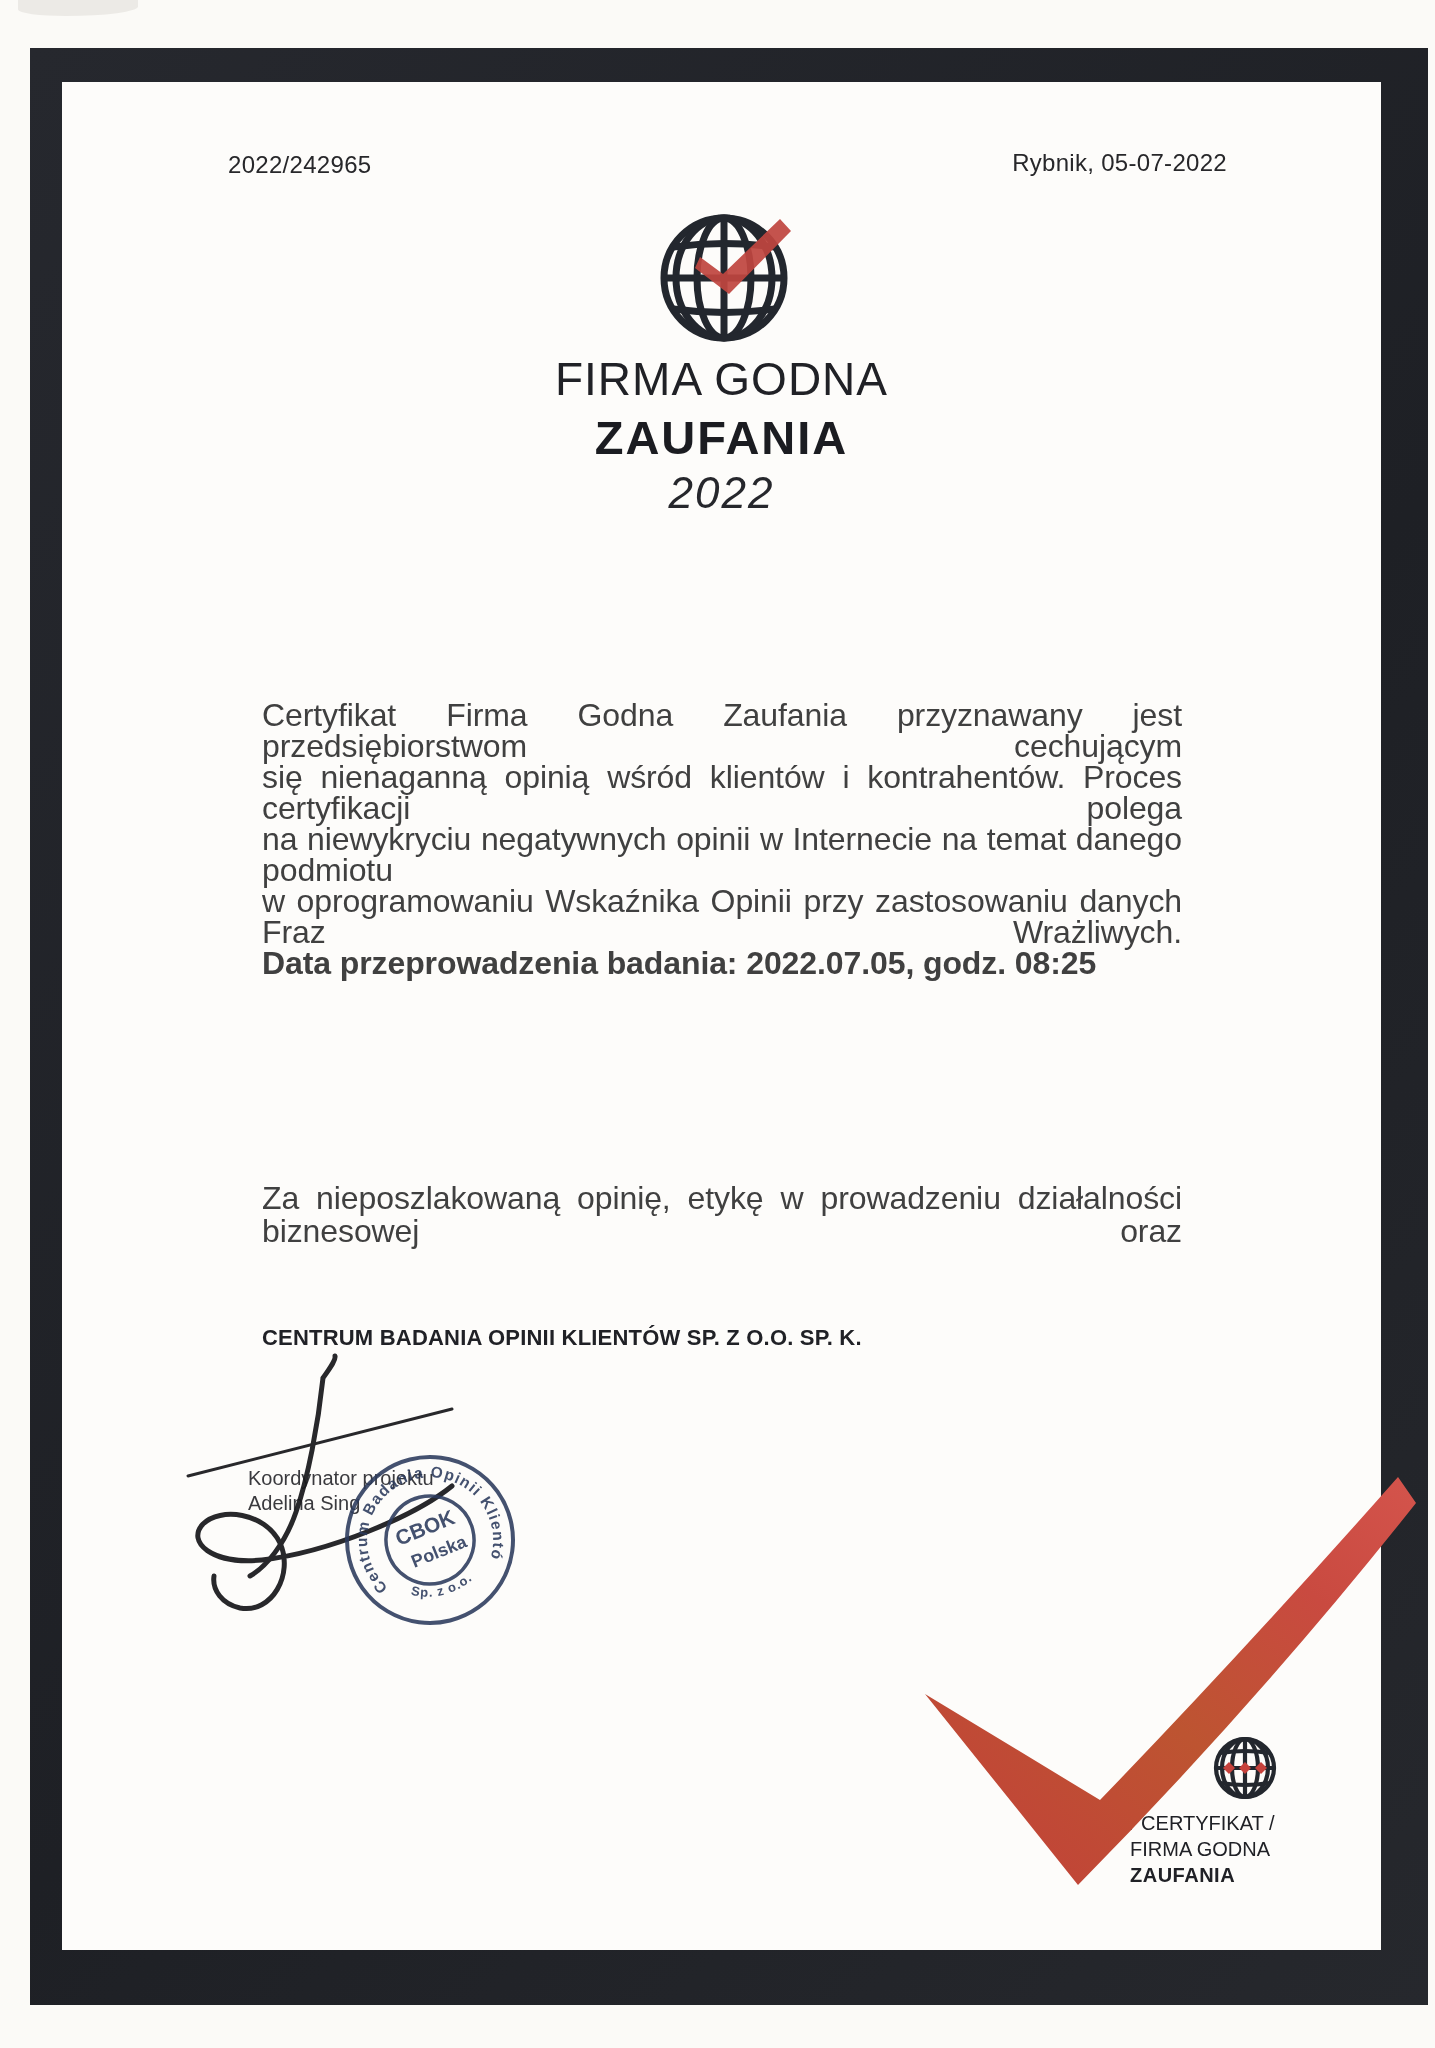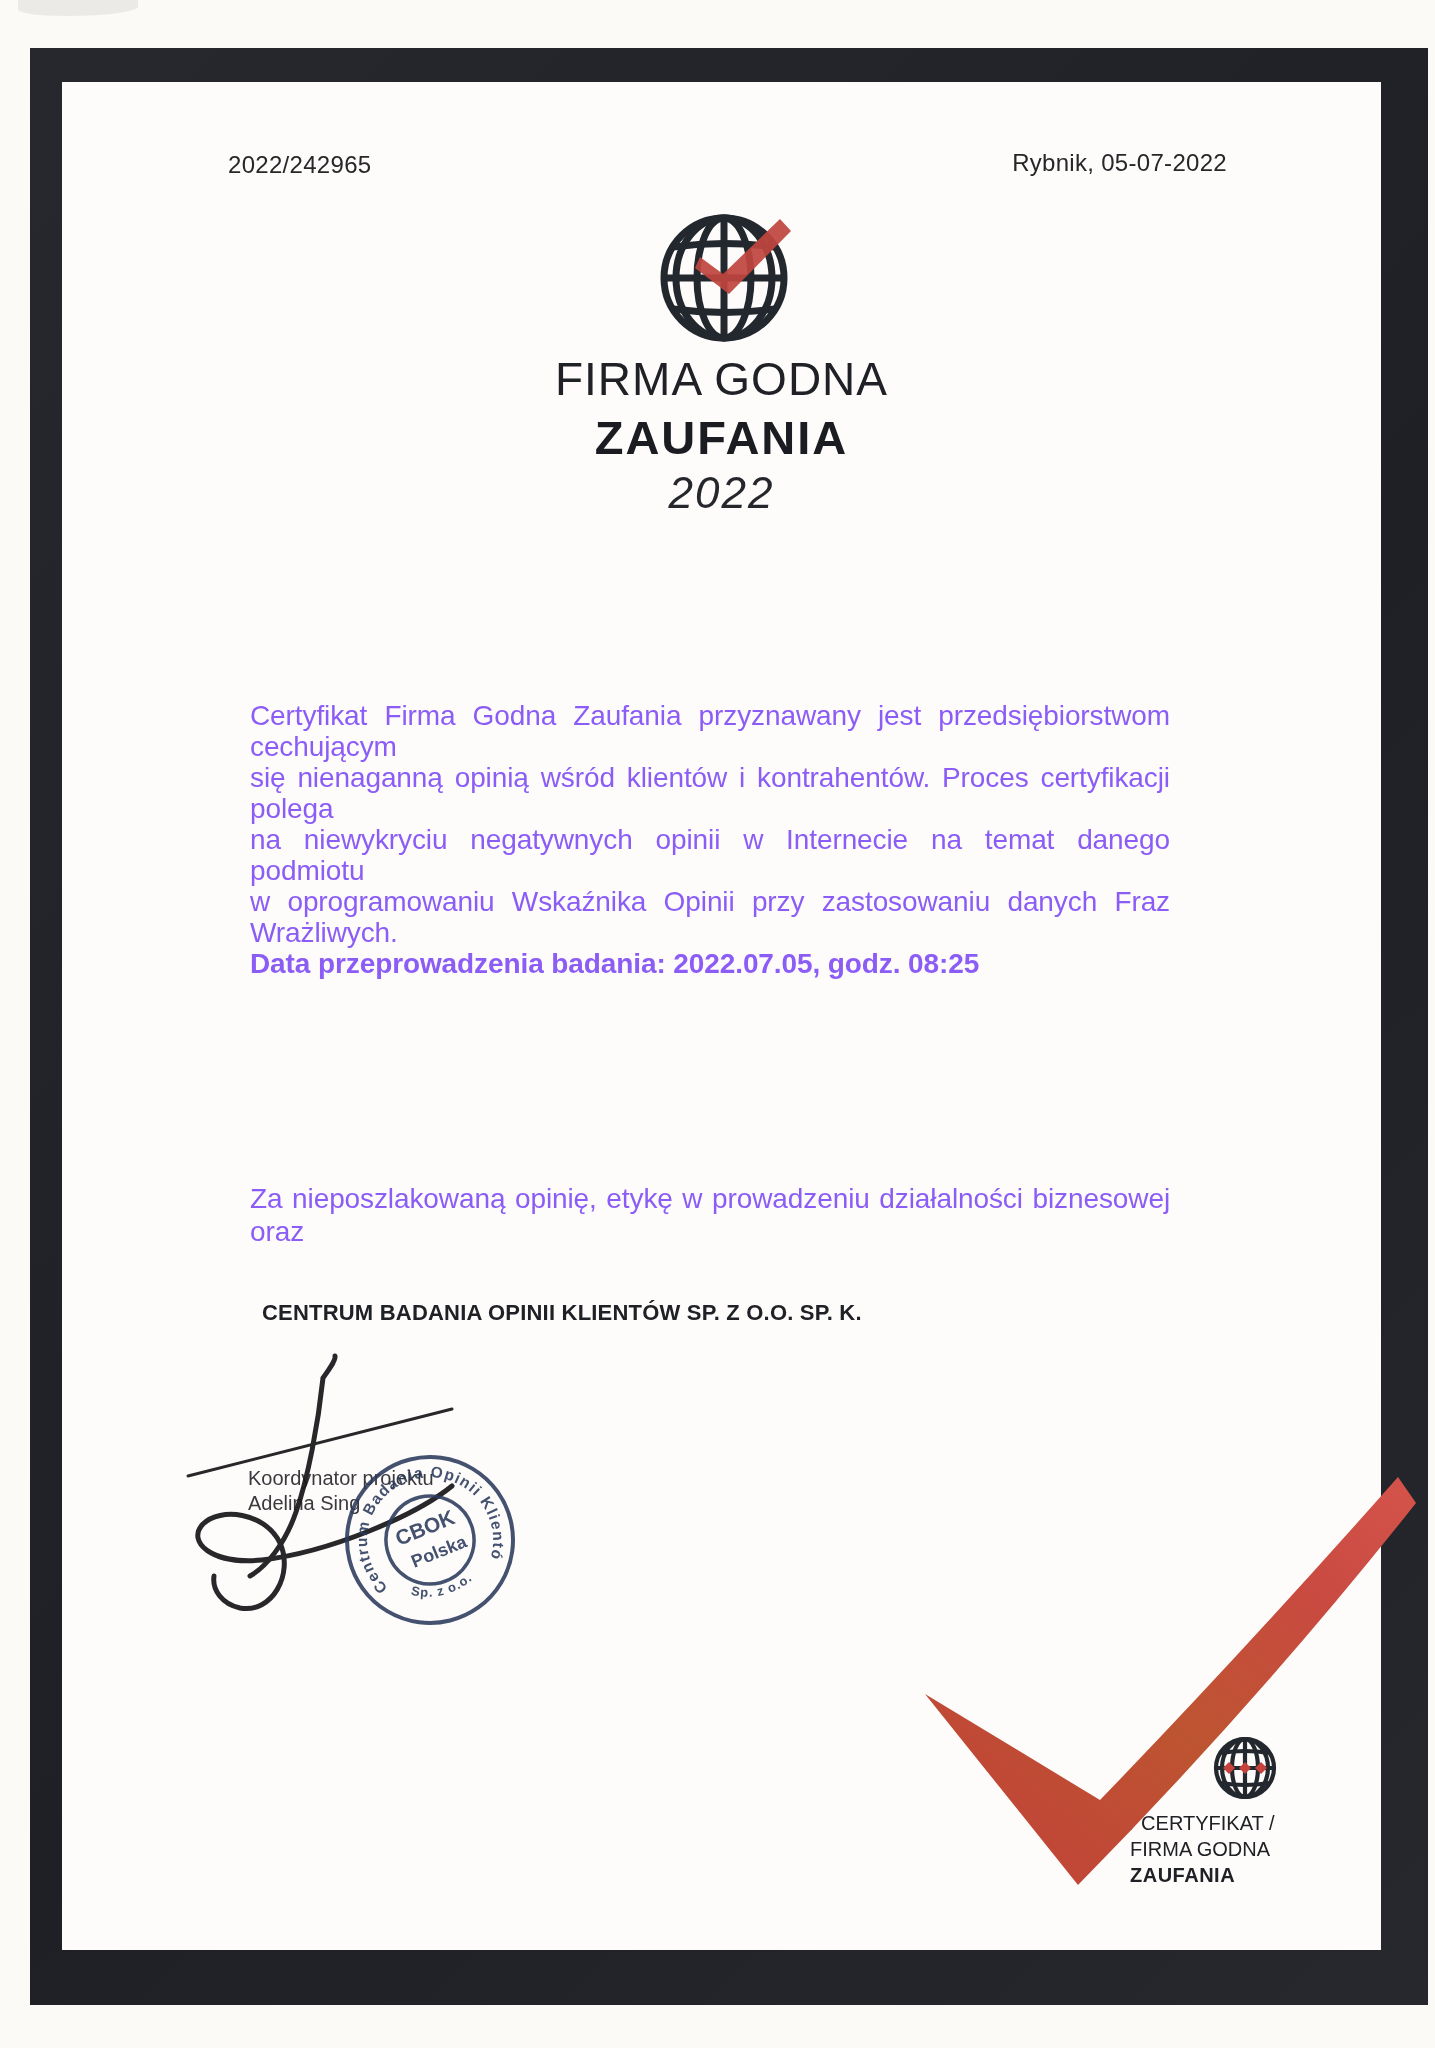--- a/index.html
+++ b/index.html
@@ -13,22 +13,22 @@
     background:linear-gradient(135deg,#26282e 0%,#1e2025 55%,#26282d 100%);}
   .inner{position:absolute;left:32px;top:34px;right:47px;bottom:55px;background:#fdfcfa;}
   .abs{position:absolute;}
   .meta{font-size:24px;letter-spacing:.3px;color:#27272a;margin-top:15px;}
   .centered{left:62px;width:1319px;text-align:center;}
   .logo-line1{top:352px;font-size:46px;letter-spacing:1px;color:#202126;}
   .logo-line2{top:410px;font-size:47px;font-weight:bold;letter-spacing:2px;color:#1b1c21;}
   .logo-year{top:468px;font-size:44px;letter-spacing:2px;color:#26272c;font-style:italic;}
   .cert-title{top:596px;font-size:45px;color:#202126;}
   .cert-title b{letter-spacing:-.5px;}
-  .para{left:250px;width:920px;font-size:28px;line-height:31px;letter-spacing:-.1px;
-    color:#8b5cf6;}
+  .para{left:262px;width:920px;font-size:32px;line-height:31px;letter-spacing:-.1px;
+    color:#404040;}
   .jline{text-align:justify;text-align-last:justify;}
   .lline{text-align:left;font-weight:bold;}
   .company{top:986px;font-size:39px;line-height:50px;letter-spacing:.5px;color:#202126;}
   .issuer{top:1300px;font-size:22px;font-weight:bold;letter-spacing:.2px;color:#202126;}
   .sig-label{left:248px;top:1466px;font-size:20px;line-height:25px;color:#3a3a3e;}
   .badge-text{left:1130px;top:1810px;width:240px;text-align:left;font-size:20px;
     line-height:26px;color:#202126;}
   .badge-text .b3{font-weight:bold;letter-spacing:.5px;}
   .overlay{position:absolute;left:0;top:0;z-index:6;pointer-events:none;}
   .torn{position:absolute;left:18px;top:0;width:120px;height:16px;background:#eceae6;
@@ -59,21 +59,21 @@
     <div class="jline">na niewykryciu negatywnych opinii w Internecie na temat danego podmiotu</div>
     <div class="jline">w oprogramowaniu Wskaźnika Opinii przy zastosowaniu danych Fraz Wrażliwych.</div>
     <div class="lline">Data przeprowadzenia badania: 2022.07.05, godz. 08:25</div>
   </div>
 
 
   <div class="abs para" style="top:1182px;line-height:33px;">
     <div class="jline">Za nieposzlakowaną opinię, etykę w prowadzeniu działalności biznesowej oraz</div>
   </div>
 
-  <div class="abs issuer" style="left:262px;">CENTRUM BADANIA OPINII KLIENTÓW SP. Z O.O. SP. K.</div>
+  <div class="abs issuer" style="left:262px;margin-top:25px;">CENTRUM BADANIA OPINII KLIENTÓW SP. Z O.O. SP. K.</div>
 
   <div class="abs sig-label">
     <div>Koordynator projektu</div>
     <div>Adelina Sing</div>
   </div>
 
   <div class="abs badge-text">
     <div>/ CERTYFIKAT /</div>
     <div>FIRMA GODNA</div>
     <div class="b3">ZAUFANIA</div>

